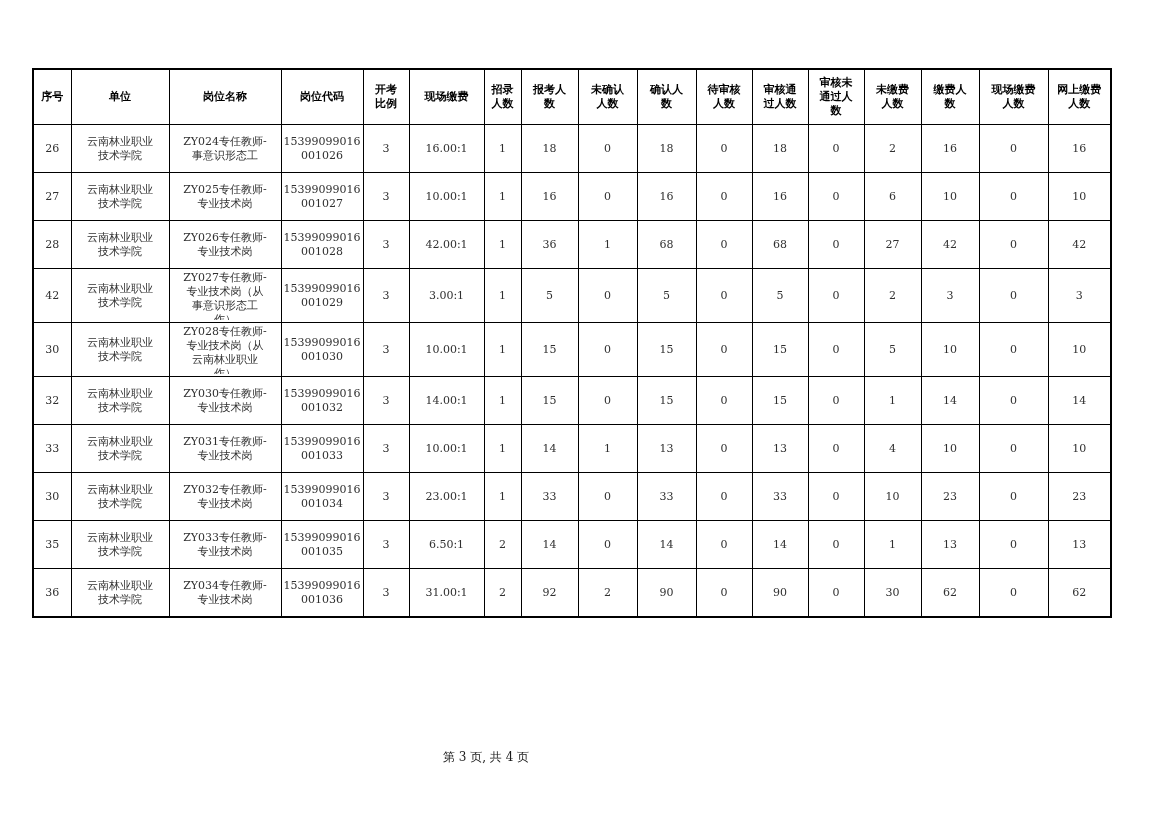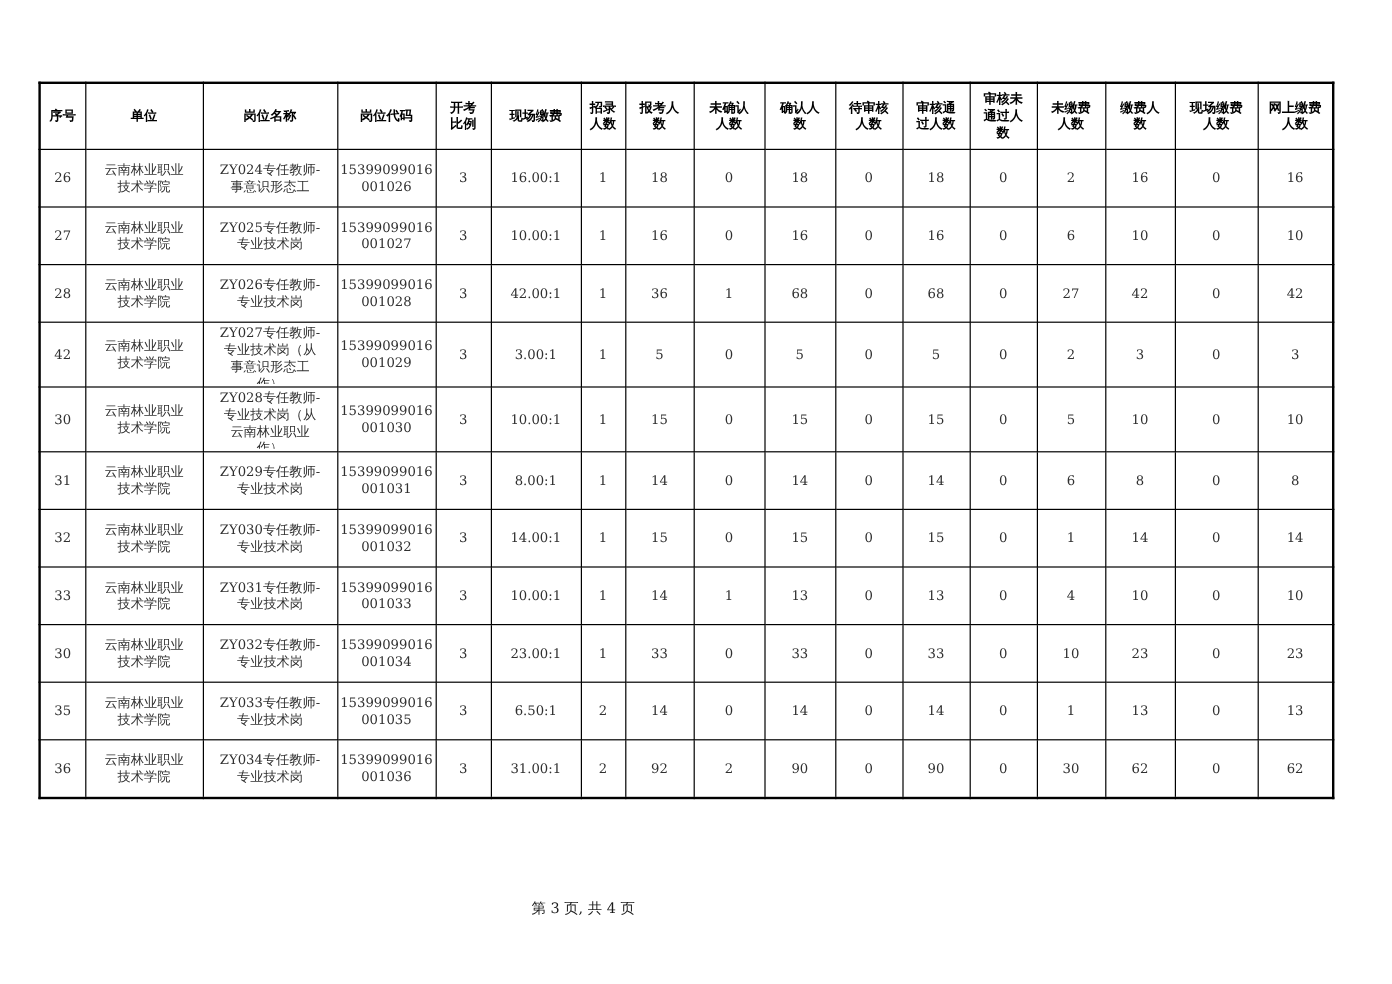--- a/index.html
+++ b/index.html
@@ -231,42 +231,20 @@
     <td>15</td>
     <td>0</td>
     <td>15</td>
     <td>0</td>
     <td>5</td>
     <td>10</td>
     <td>0</td>
     <td>10</td>
   </tr>
         <tr>
-    <td>31</td>
-    <td>云南林业职业
-技术学院</td>
-    <td><div class="post-clip">ZY029专任教师-
-专业技术岗</div></td>
-    <td>15399099016
-001031</td>
-    <td>3</td>
-    <td>8.00:1</td>
-    <td>1</td>
-    <td>14</td>
-    <td>0</td>
-    <td>14</td>
-    <td>0</td>
-    <td>14</td>
-    <td>0</td>
-    <td>6</td>
-    <td>8</td>
-    <td>0</td>
-    <td>8</td>
-  </tr>
-        <tr>
     <td>32</td>
     <td>云南林业职业
 技术学院</td>
     <td><div class="post-clip">ZY030专任教师-
 专业技术岗</div></td>
     <td>15399099016
 001032</td>
     <td>3</td>
     <td>14.00:1</td>
     <td>1</td>

